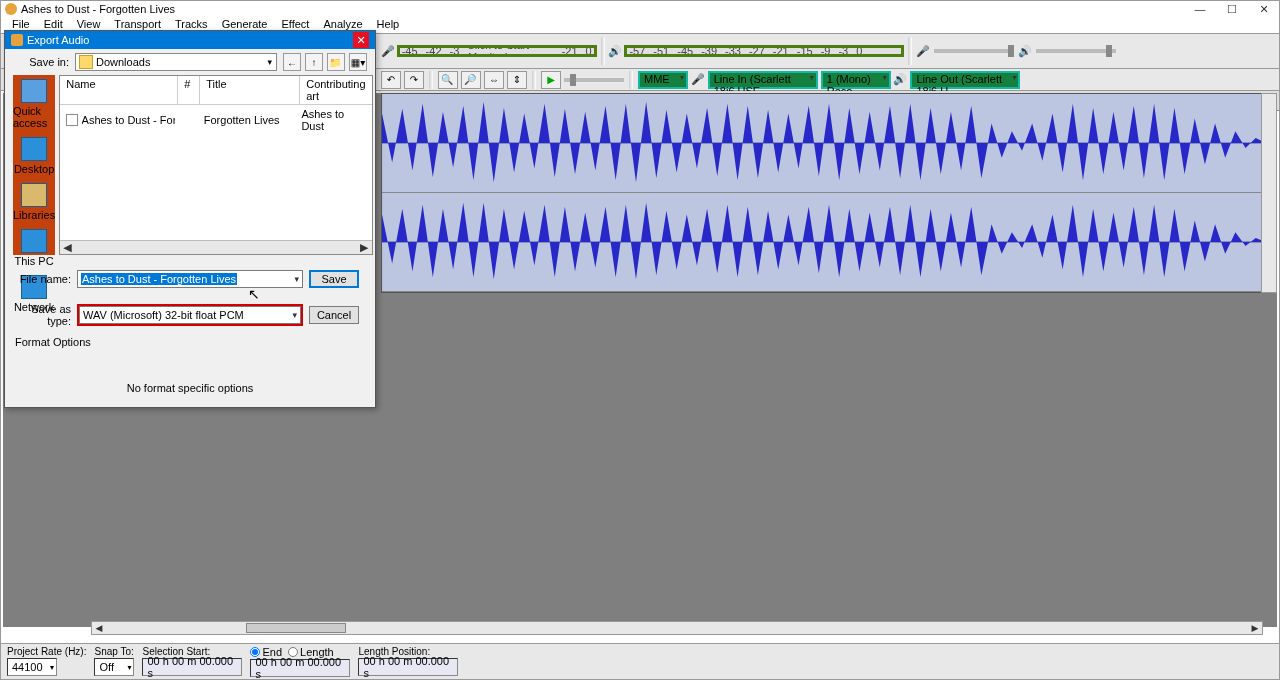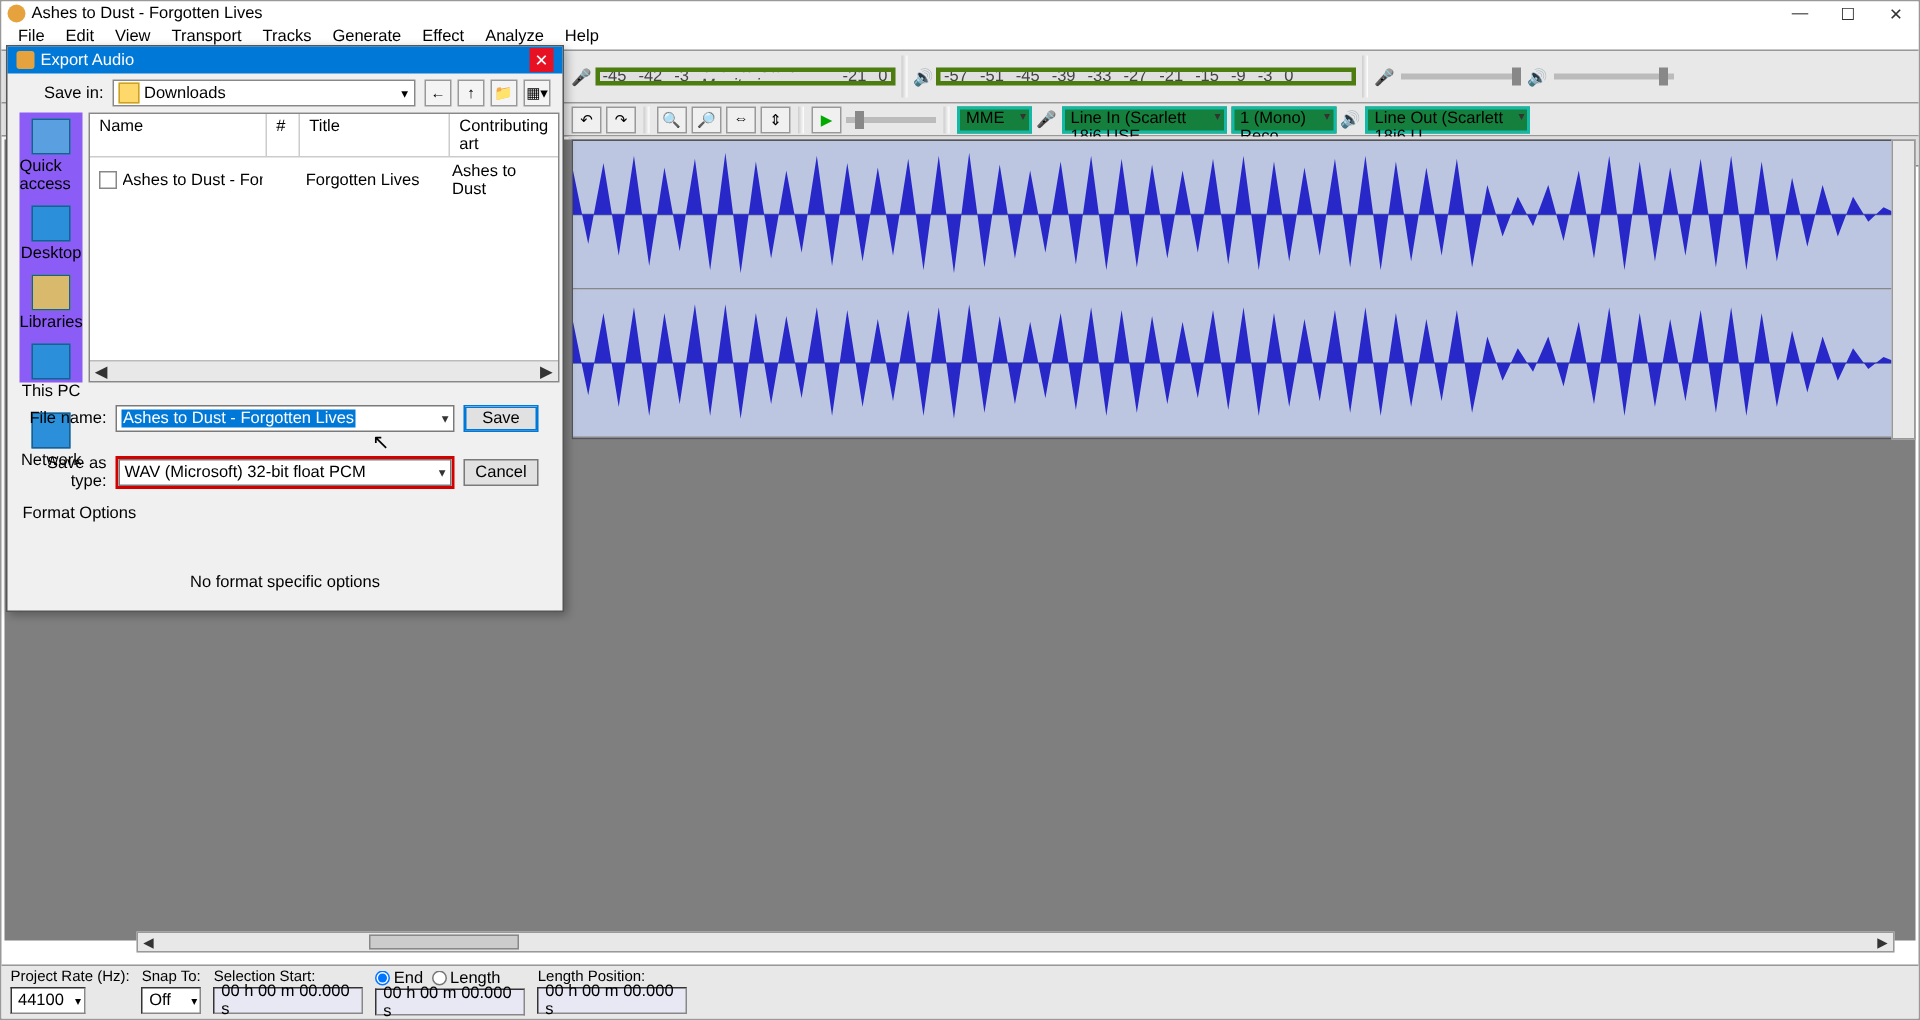--- a/index.html
+++ b/index.html
@@ -60,21 +60,21 @@
 .dlg-title { height: 18px; background: #0078d7; color: #fff; display: flex; align-items: center; padding: 0 6px; font-size: 11px; }
 .dlg-title .icon { width: 12px; height: 12px; background: #e6a23c; border-radius: 2px; margin-right: 4px; }
 .dlg-title .close { width: 16px; height: 16px; background: #e81123; color: #fff; display: flex; align-items: center; justify-content: center; font-size: 11px; margin-left: auto; }
 .dlg-row { display: flex; align-items: center; padding: 4px 8px; gap: 6px; }
 .dlg-label { width: 56px; text-align: right; font-size: 11px; }
 .dlg-combo { flex: 1; height: 18px; background: #fff; border: 1px solid #888; padding: 0 14px 0 20px; position: relative; font-size: 11px; display: flex; align-items: center; }
 .dlg-combo::before { content: ''; position: absolute; left: 3px; width: 12px; height: 12px; background: #ffd86b; border: 1px solid #c9a227; }
 .dlg-combo::after { content: '▾'; position: absolute; right: 4px; font-size: 9px; }
 .dlg-icnrow { display: flex; gap: 4px; }
 .dlg-icnrow .ib { width: 18px; height: 18px; border: 1px solid #999; background: #f4f4f4; display: flex; align-items: center; justify-content: center; font-size: 10px; }
-.places { width: 62px; background: #8b5cf6; display: flex; flex-direction: column; align-items: center; padding: 4px 0; gap: 8px; }
+.places { width: 62px; background: #c2410c; display: flex; flex-direction: column; align-items: center; padding: 4px 0; gap: 8px; }
 .place { display: flex; flex-direction: column; align-items: center; gap: 2px; font-size: 10px; color: #000; }
 .place .pic { width: 26px; height: 24px; background: #2b90d9; border: 1px solid #1a5f91; }
 .place.star .pic { background: #2b90d9; }
 .filelist { flex: 1; background: #fff; border: 1px solid #888; position: relative; }
 .filelist-head { display: flex; border-bottom: 1px solid #ccc; font-size: 11px; background: #fff; }
 .filelist-head .col { padding: 2px 6px; border-right: 1px solid #ccc; }
 .filelist-row { padding: 3px 6px; font-size: 11px; display: flex; align-items: center; gap: 4px; }
 .filelist-row .fic { width: 12px; height: 12px; background: #fff; border: 1px solid #888; }
 .filelist-scroll { position: absolute; bottom: 0; left: 0; right: 0; height: 14px; background: #e8e8e8; border-top: 1px solid #bbb; display: flex; justify-content: space-between; padding: 0 3px; font-size: 9px; color: #333; align-items: center; }
 

